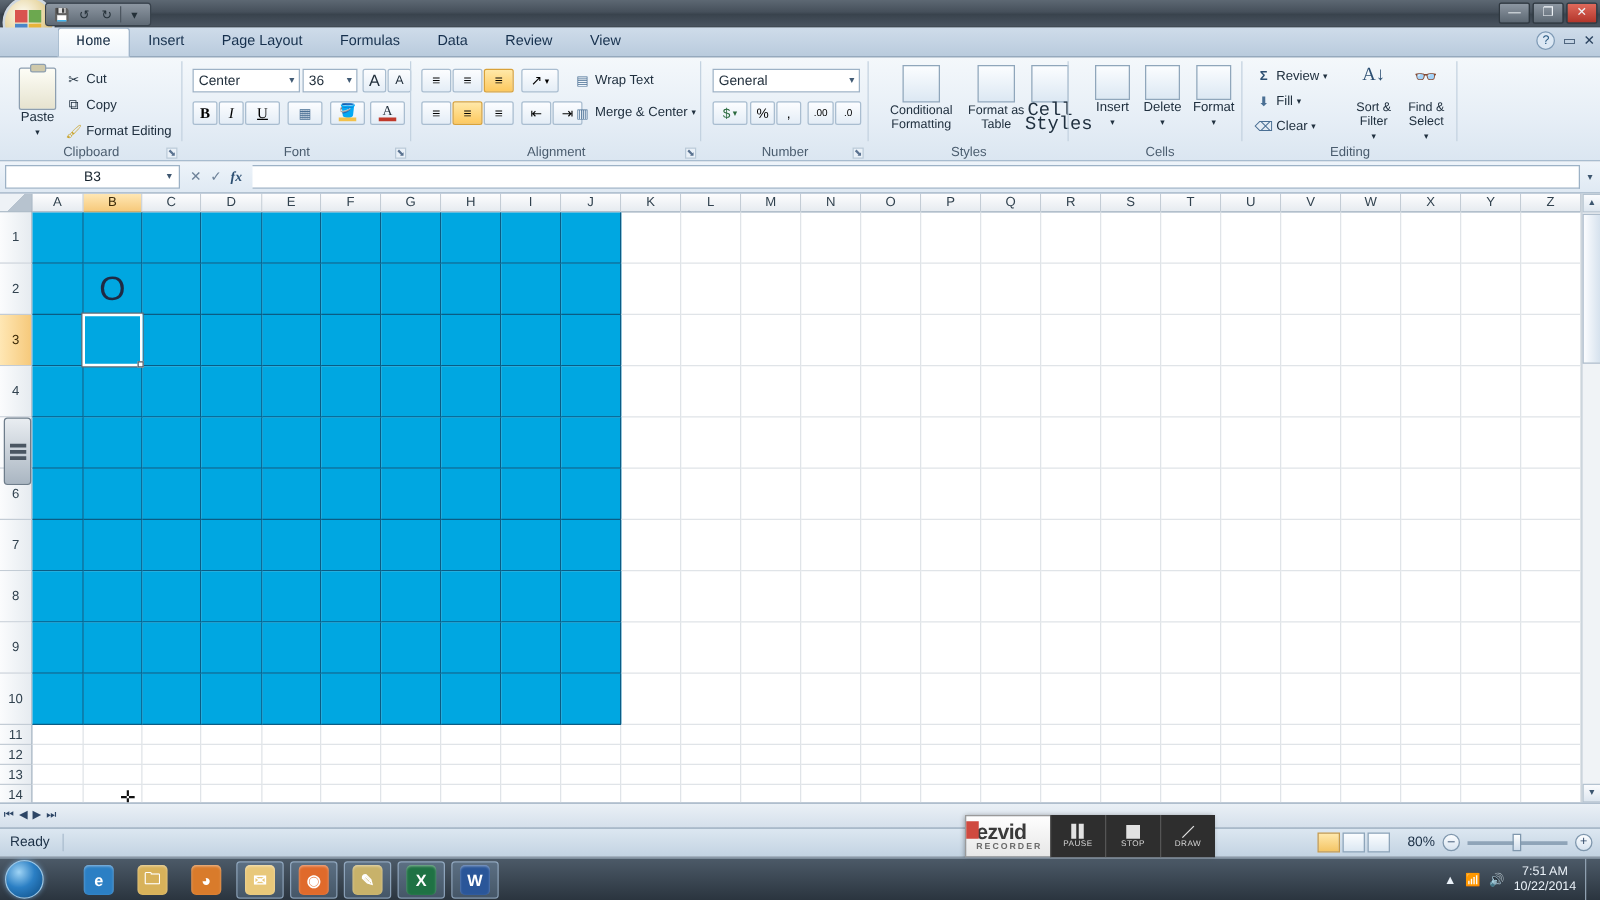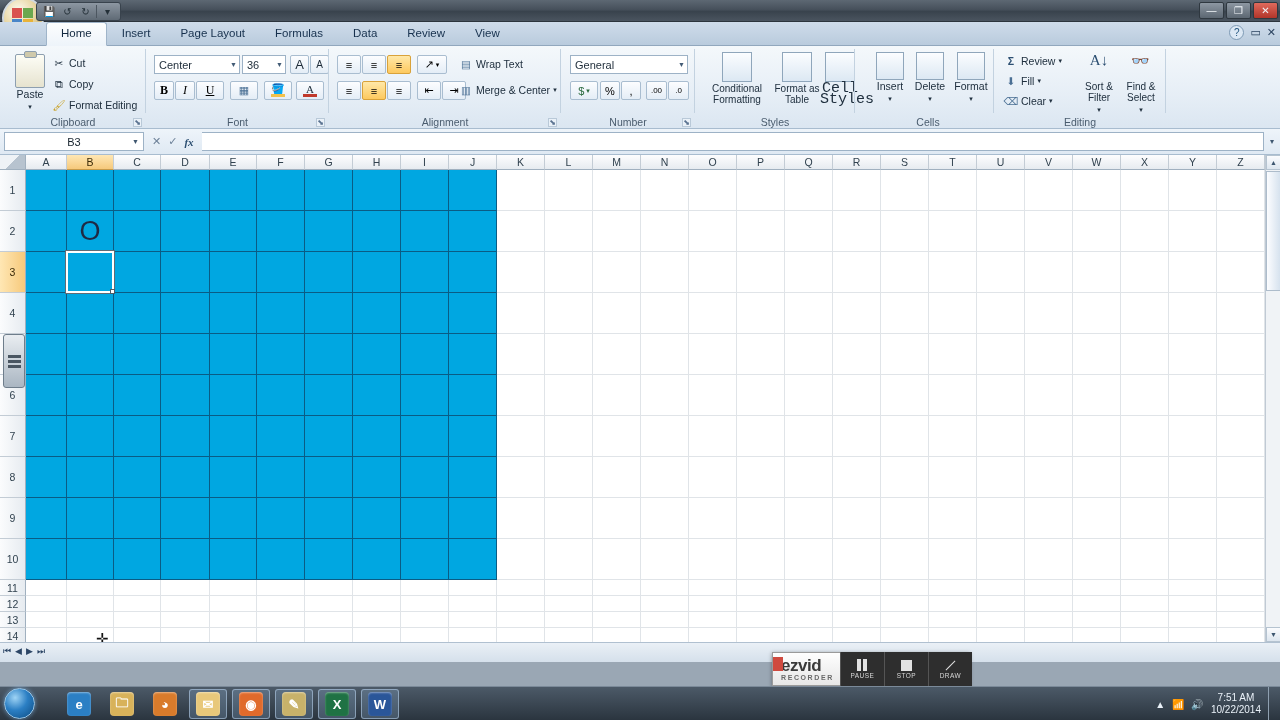--- a/index.html
+++ b/index.html
@@ -57,21 +57,21 @@
     border-bottom: 1px solid #91a7bd;
   }
   .tabs { position:absolute; left: 46px; top: 0; display: flex; height: 24px; }
   .tab {
     padding: 4px 14px 0 14px; font-size: 11.5px; color: #16304d; height: 24px;
     border: 1px solid transparent; border-bottom: none;
   }
   .tab.active {
     background: linear-gradient(to bottom,#fdfefe,#eef4fa);
     border: 1px solid #9fb4c9; border-bottom: 1px solid #eef4fa;
-    border-radius: 3px 3px 0 0; font-weight: normal; color: #12283f;
+    border-radius: 3px 3px 0 0; font-weight: normal; color: #12283f; font-family: Liberation Mono, monospace;
   }
   .ribbon-right-icons { position:absolute; right: 4px; top: 3px; display:flex; gap: 6px; align-items:center;}
   .ribbon-right-icons span { font-size: 11px; color: #2c4460; }
   .help-circle { width:15px; height:15px; border-radius:50%; background:#dce8f4; border:1px solid #7e9ab5;
      text-align:center; line-height:13px; font-size:10px; color:#22547e; }
 
   
   .ribbon {
     position: absolute; left: 0; top: 46px; width: 1280px; height: 83px;
     background: linear-gradient(to bottom,#f4f8fb 0%,#e6eef6 60%,#dbe6f1 100%);
@@ -948,20 +948,37 @@
 
   <div class="tabbar2">
     <div class="navbtns">
       <span>⏮</span>
       <span>◀</span>
       <span>▶</span>
       <span>⏭</span>
     </div>
   </div>
 
+  <div class="statusbar">
+    <div class="status-ready">Ready</div>
+    <div class="status-sep"></div>
+    <div class="zoomarea">
+      <div class="viewbtns">
+        <div class="viewbtn act"></div>
+        <div class="viewbtn"></div>
+        <div class="viewbtn"></div>
+      </div>
+      <div class="zoomlbl">80%</div>
+      <div class="zbtn">–</div>
+      <div class="ztrack">
+        <div class="zthumb"></div>
+      </div>
+      <div class="zbtn">+</div>
+    </div>
+  </div>
 
   <div class="ezvid">
     <div class="ezred"></div>
     <div class="logo">
       <div class="l1">ezvid</div>
       <div class="l2">RECORDER</div>
     </div>
     <div class="ctrls">
       <div class="ezbtn">
         <div class="ezmark">

